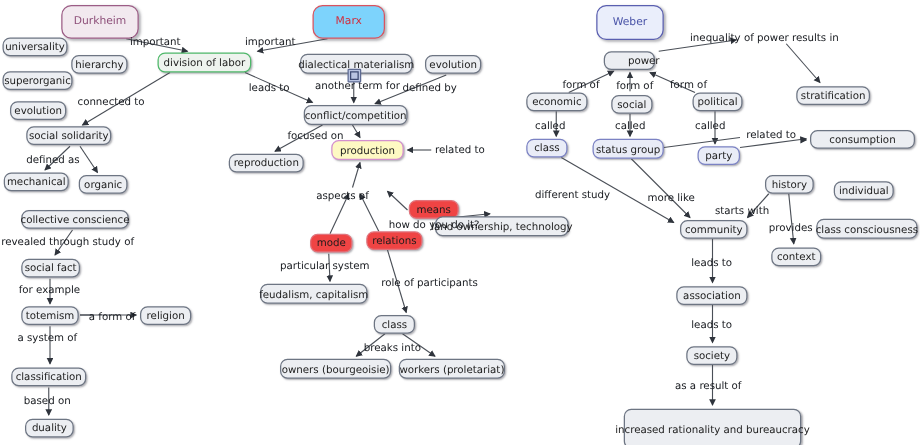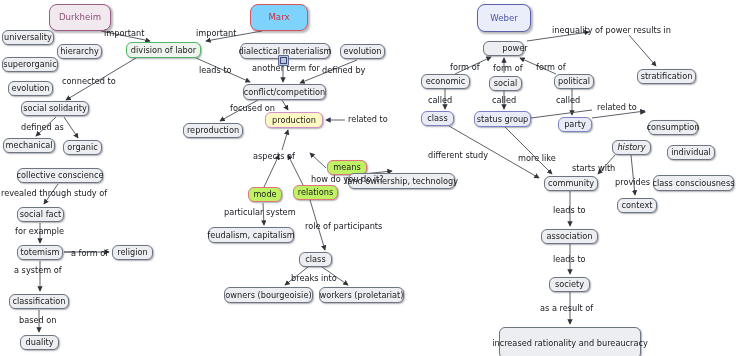--- a/index.html
+++ b/index.html
@@ -28,21 +28,21 @@
   .node.title{
     border-radius:8px;
     font-size:8.6px;
     box-shadow:1.5px 1.5px 2px rgba(80,80,90,0.40);
   }
   .node.t-durkheim{background:#f2e9ef;border-color:#9c5d86;color:#8d4f79;}
   .node.t-marx{background:#7dd3fc;border-color:#d9535f;color:#cf2f3f;}
   .node.t-weber{background:#eaeefb;border-color:#5a5fb0;color:#4a54a8;}
   .node.green{border-color:#4fb96a;background:#eef3ee;}
   .node.pink{border-color:#d48fce;background:#fef9c3;}
-  .node.red{border-color:#e1737c;background:#bef264;}
+  .node.red{border-color:#e1737c;background:#ef4444;}
   .node.blue{border-color:#7b82c4;background:#e9ecf7;}
   .lbl{
     position:absolute;
     font-size:8.2px;
     color:#15181d;
     white-space:nowrap;
     background:transparent;
     line-height:1;
   }
   .linkicon{
@@ -153,22 +153,22 @@
       <div class="node" style="left: 224px; top: 287px; width: 89px; height: 16px;">owners (bourgeoisie)</div>
       <div class="node" style="left: 319px; top: 287px; width: 85px; height: 16px;">workers (proletariat)</div>
       <div class="node" style="left: 483px; top: 41px; width: 41px; height: 15px; padding-left: 28px;">power</div>
       <div class="node" style="left: 637px; top: 69px; width: 59px; height: 15px;">stratification</div>
       <div class="node" style="left: 421px; top: 74px; width: 49px; height: 15px;">economic</div>
       <div class="node" style="left: 489px; top: 76px; width: 33px; height: 15px;">social</div>
       <div class="node" style="left: 554px; top: 74px; width: 40px; height: 15px;">political</div>
       <div class="node blue" style="left: 421px; top: 111px; width: 33px; height: 15px;">class</div>
       <div class="node blue" style="left: 474px; top: 111px; width: 57px; height: 16px;">status group</div>
       <div class="node blue" style="left: 558px; top: 117px; width: 34px; height: 15px;">party</div>
-      <div class="node" style="left: 648px; top: 120px; width: 50px; height: 15px;">consumption</div>
-      <div class="node" style="left: 612px; top: 140px; width: 39px; height: 15px; font-style: italic;">history</div>
+      <div class="node" style="left: 648px; top: 104px; width: 84px; height: 15px;">consumption</div>
+      <div class="node" style="left: 612px; top: 140px; width: 39px; height: 15px;">history</div>
       <div class="node" style="left: 667px; top: 145px; width: 48px; height: 15px;">individual</div>
       <div class="node" style="left: 653px; top: 175px; width: 81px; height: 16px;">class consciousness</div>
       <div class="node" style="left: 544px; top: 176px; width: 54px; height: 15px;">community</div>
       <div class="node" style="left: 617px; top: 198px; width: 40px; height: 15px;">context</div>
       <div class="node" style="left: 541px; top: 229px; width: 57px; height: 15px;">association</div>
       <div class="node" style="left: 549px; top: 277px; width: 41px; height: 15px;">society</div>
       <div class="node" style="left: 499px; top: 327px; width: 142px; height: 32px;">increased rationality and bureaucracy</div>
     </div>
   <div id="labels-layer">
       <div class="lbl" style="left: 104px; top: 29px;">important</div>

